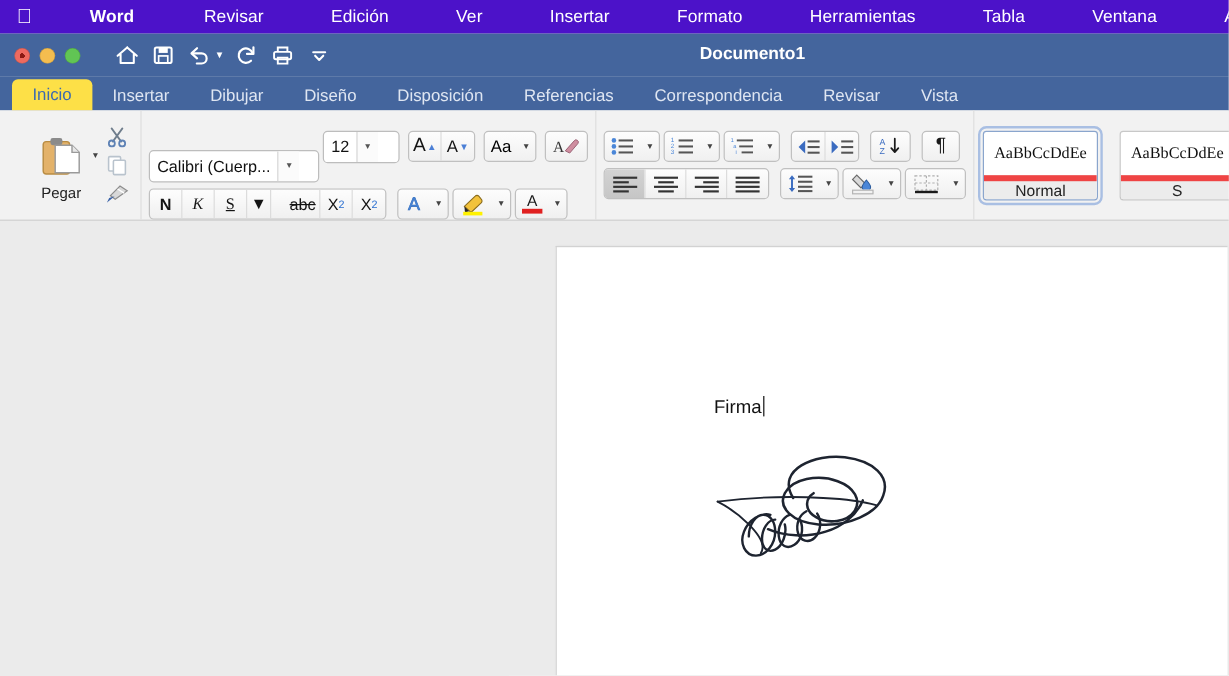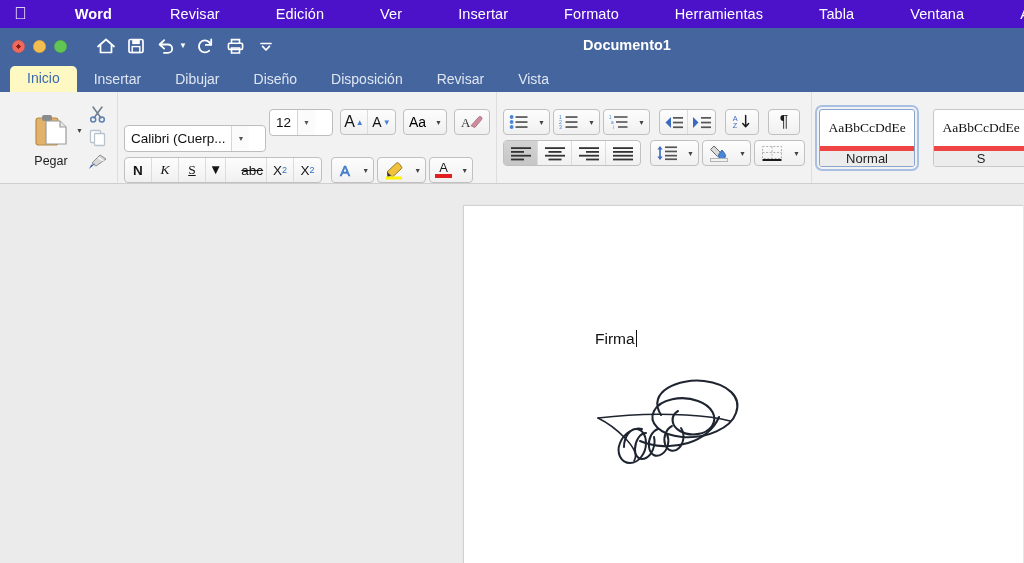--- a/index.html
+++ b/index.html
@@ -86,21 +86,21 @@
   }
   .tab {
     color: #dfe6f2;
     font-size: 14px;
     padding: 4px 17px 6px 17px;
     line-height: 1;
     white-space: nowrap;
     border-radius: 5px 5px 0 0;
   }
   .tab.active {
-    background: #fef9c3;
+    background: #fde047;
     color: #3b6ab0;
     font-weight: normal;
     padding-top: 5px;
     padding-bottom: 7px;
   }
 
   
   .ribbon {
     height: 92px;
     background: #f2f2f2;
@@ -324,20 +324,22 @@
       <span>Documento1</span>
     </div>
   </div>
 
   <div class="tabstrip">
     <div class="tab active">Inicio</div>
     <div class="tab">Insertar</div>
     <div class="tab">Dibujar</div>
     <div class="tab">Diseño</div>
     <div class="tab">Disposición</div>
+    <div class="tab">Referencias</div>
+    <div class="tab">Correspondencia</div>
     <div class="tab">Revisar</div>
     <div class="tab">Vista</div>
   </div>
 
   <div class="ribbon">
 
     <div class="rgroup" style="padding-left:20px;align-items:center;">
       <div class="paste-block">
         <svg width="44" height="40" viewBox="0 0 44 40">
           <rect x="7" y="6" width="22" height="27" rx="2.5" fill="#e3b26a" stroke="#b98c42" stroke-width="1.2"></rect>

